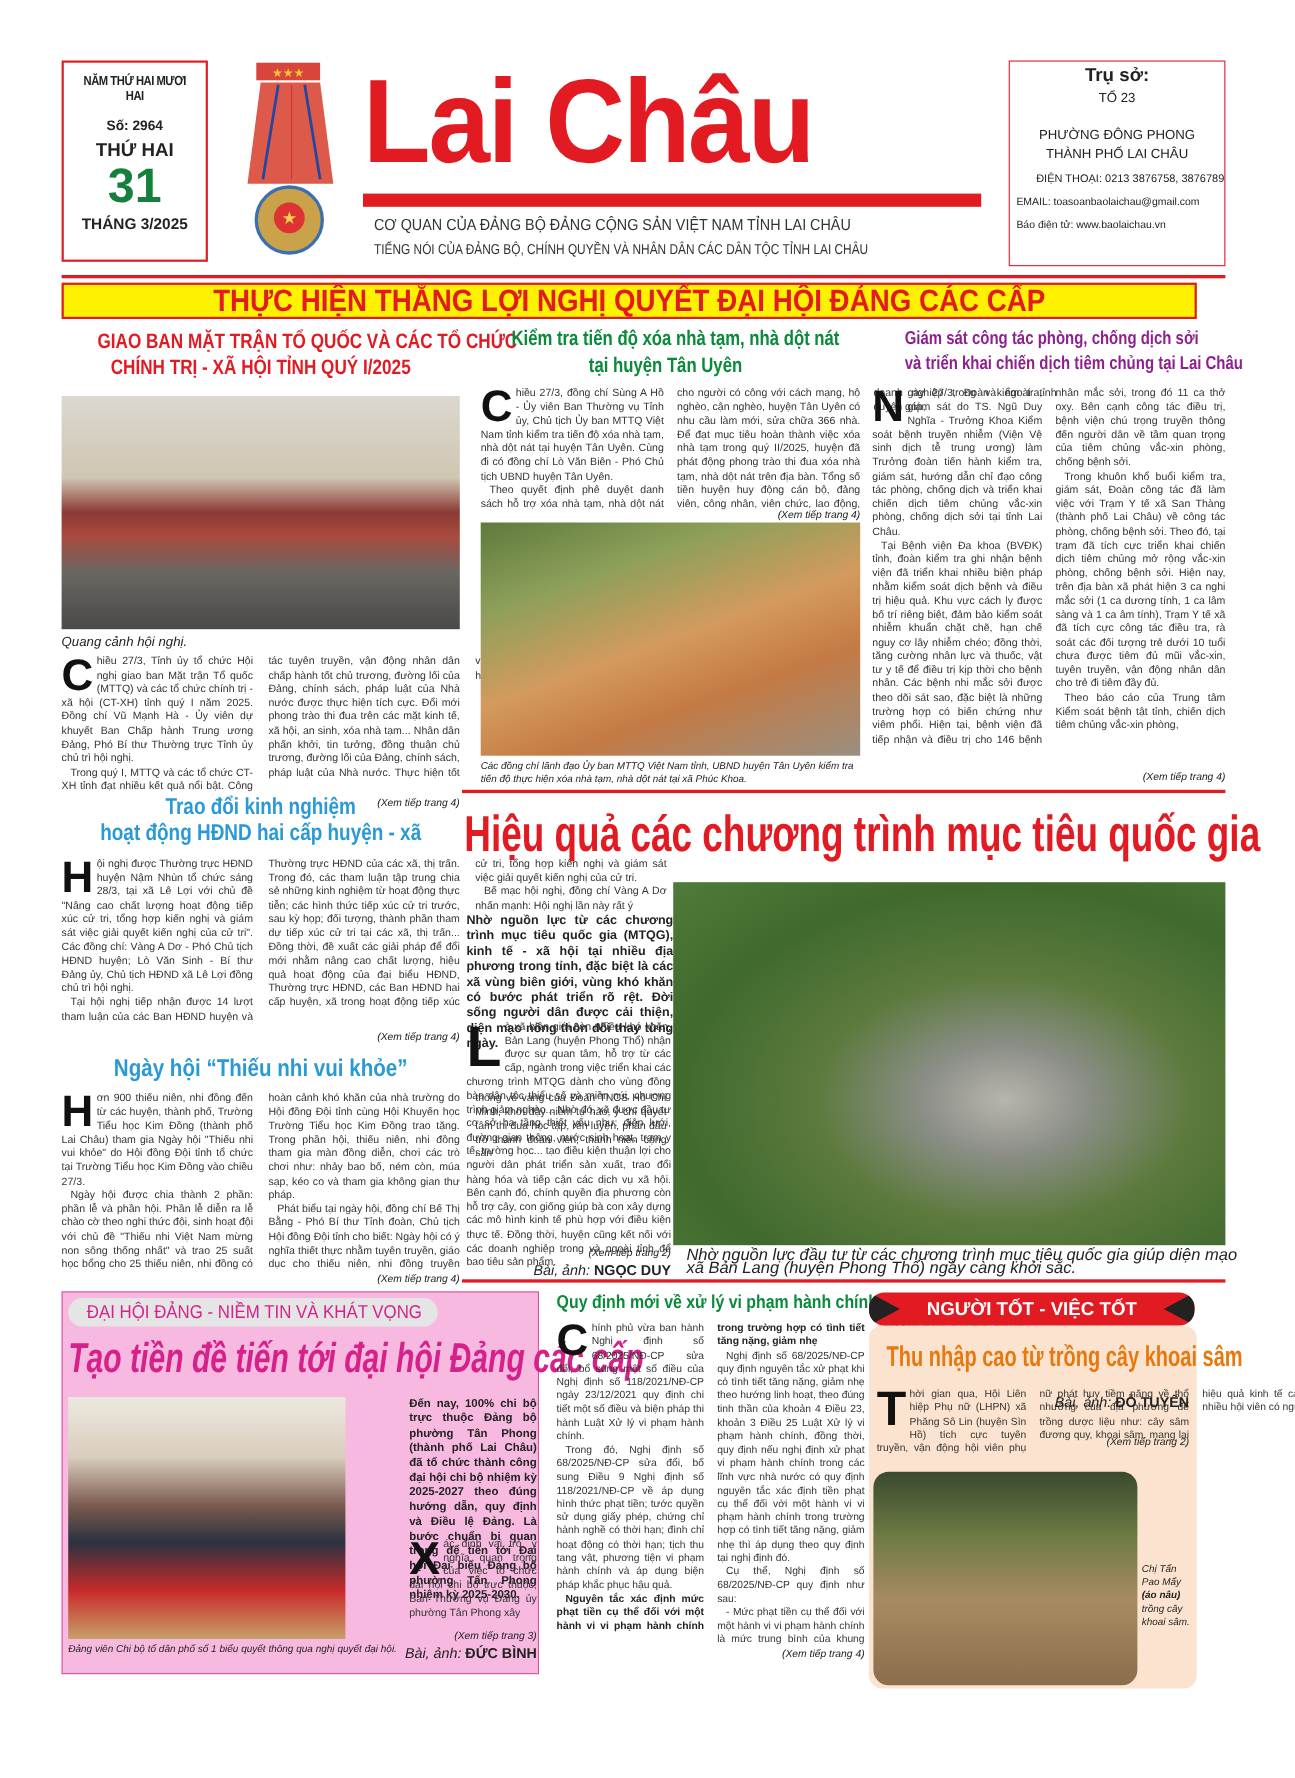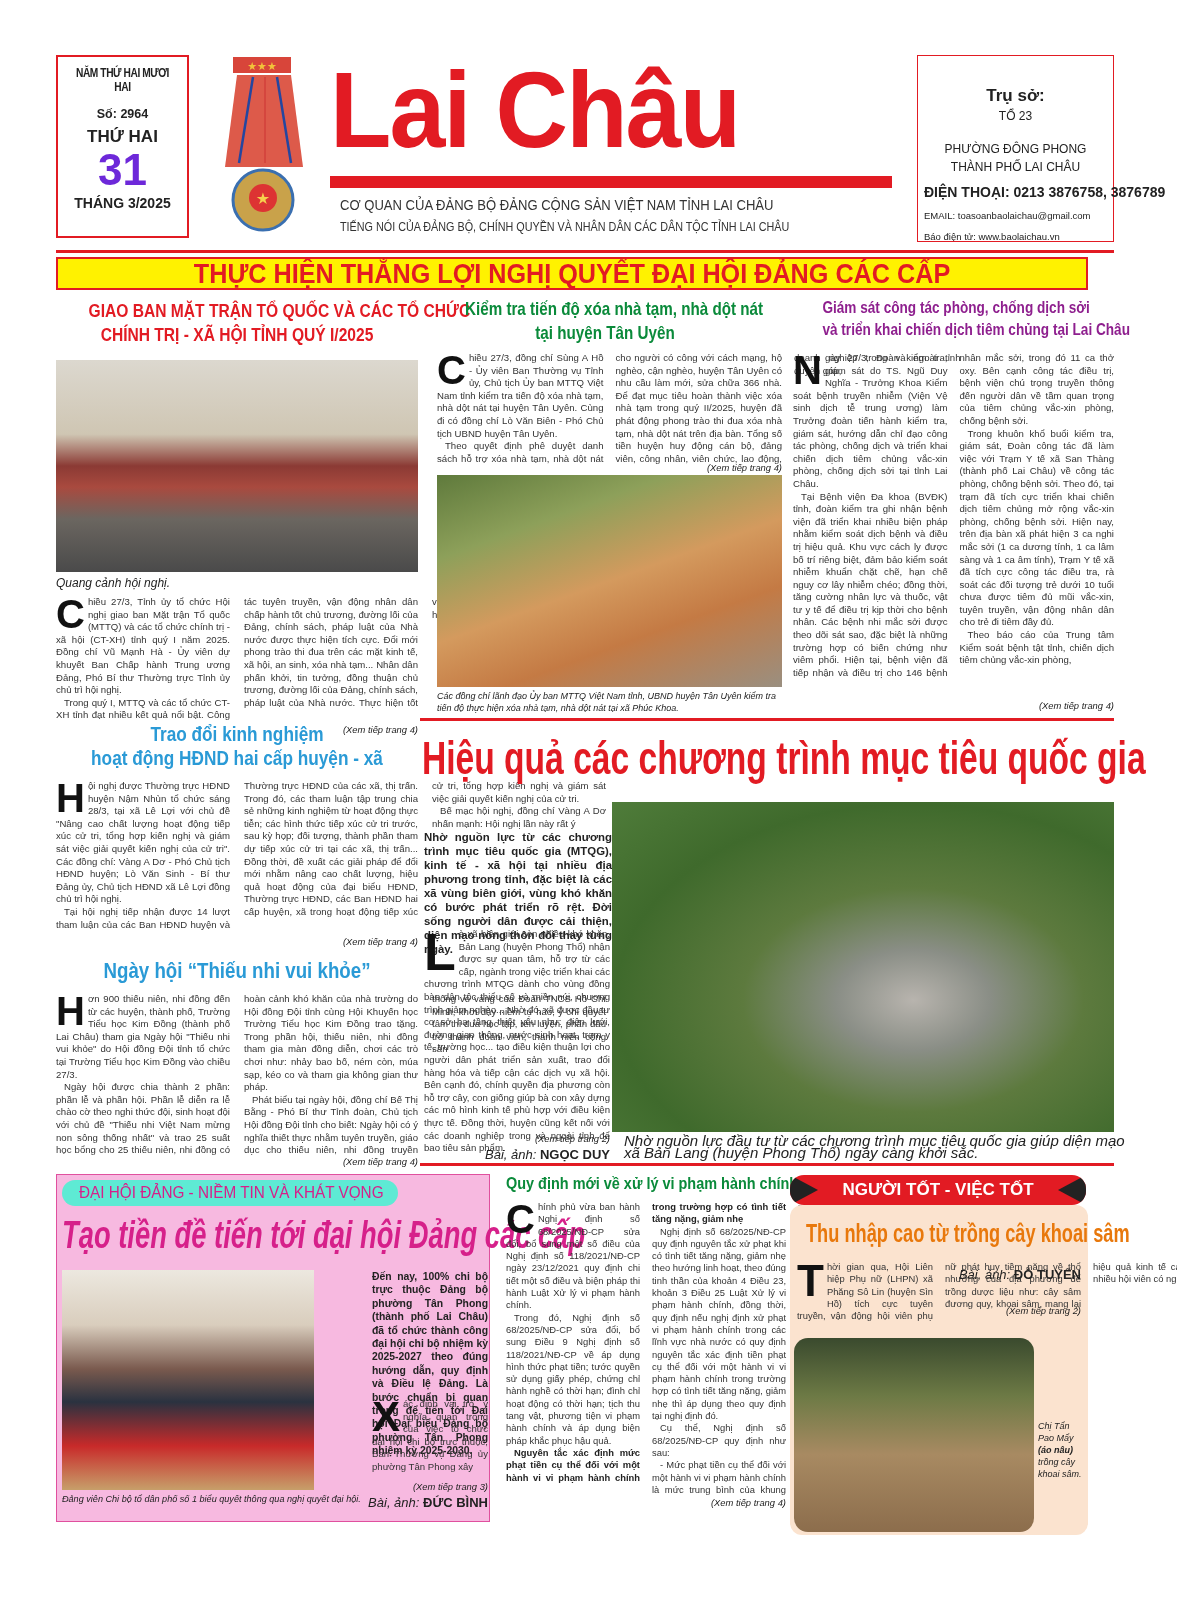--- a/index.html
+++ b/index.html
@@ -17,21 +17,21 @@
 .col2{column-count:2;column-gap:14px}
 .redline{height:2px;background:#e21b23}
 </style>
 </head>
 <body>
 
 <div class="abs" style="left:56px;top:55px;width:133px;height:183px;border:2px solid #e21b23;text-align:center;padding-top:9px">
   <div style="font-size:12px;font-weight:700;letter-spacing:-.5px;transform:scaleX(.85)">NĂM THỨ HAI MƯƠI HAI</div>
   <div style="font-size:12.5px;font-weight:700;margin-top:13px">Số: 2964</div>
   <div style="font-size:17px;font-weight:700;margin-top:6px">THỨ HAI</div>
-  <div style="font-size:44px;font-weight:700;color:#6d28d9;line-height:42px;margin-top:2px">31</div>
+  <div style="font-size:44px;font-weight:700;color:#15803d;line-height:42px;margin-top:2px">31</div>
   <div style="font-size:14px;font-weight:700;margin-top:4px">THÁNG 3/2025</div>
 </div>
 
 <div class="abs" style="left:215px;top:55px;width:100px;height:185px">
   <svg width="100" height="185" viewBox="0 0 100 185">
     <rect x="18" y="2" width="58" height="16" fill="#d8453a"></rect>
     <text x="47" y="15" font-size="11" text-anchor="middle" fill="#f2c23a">★★★</text>
     <polygon points="22,20 76,20 88,112 10,112" fill="#dd5a4a"></polygon>
     <line x1="38" y1="22" x2="24" y2="108" stroke="#2446a0" stroke-width="2.5"></line>
     <line x1="62" y1="22" x2="76" y2="108" stroke="#2446a0" stroke-width="2.5"></line>
@@ -40,26 +40,26 @@
     <circle cx="48" cy="143" r="14" fill="#d33"></circle>
     <text x="48" y="149" font-size="16" text-anchor="middle" fill="#f6d04d">★</text>
   </svg>
 </div>
 
 <div class="abs" style="left:330px;top:50px;font-size:108px;font-weight:700;color:#e21b23;letter-spacing:-2px;line-height:120px;transform:scaleX(.93);transform-origin:left top;font-family:'Liberation Sans',sans-serif">Lai Châu</div>
 <div class="abs" style="left:330px;top:176px;width:562px;height:12px;background:#e21b23"></div>
 <div class="abs" style="left:340px;top:197px;font-size:14.5px;color:#333;white-space:nowrap;transform:scaleX(.9);transform-origin:left top">CƠ QUAN CỦA ĐẢNG BỘ ĐẢNG CỘNG SẢN VIỆT NAM TỈNH LAI CHÂU</div>
 <div class="abs" style="left:340px;top:219px;font-size:13px;color:#333;white-space:nowrap;transform:scaleX(.83);transform-origin:left top">TIẾNG NÓI CỦA ĐẢNG BỘ, CHÍNH QUYỀN VÀ NHÂN DÂN CÁC DÂN TỘC TỈNH LAI CHÂU</div>
 
-<div class="abs" style="left:917px;top:55px;width:197px;height:187px;border:1.5px solid #e21b23;text-align:center;padding-top:30px">
+<div class="abs" style="left:917px;top:55px;width:197px;height:187px;border:1.5px solid #e21b23;text-align:center;padding-top:3px">
   <div style="font-size:17px;font-weight:700">Trụ sở:</div>
   <div style="font-size:12px;margin-top:3px">TỔ 23</div>
   <div style="font-size:12px;margin-top:19px">PHƯỜNG ĐÔNG PHONG</div>
   <div style="font-size:12px;margin-top:4px">THÀNH PHỐ LAI CHÂU</div>
-  <div style="font-size:14px;font-weight:700;text-align:left;padding-left:6px;margin-top:10px;white-space:nowrap">ĐIỆN THOẠI: 0213 3876758, 3876789</div>
+  <div style="font-size:10px;font-weight:400;text-align:right;padding-left:6px;margin-top:10px;white-space:nowrap">ĐIỆN THOẠI: 0213 3876758, 3876789</div>
   <div style="font-size:9.5px;text-align:left;padding-left:6px;margin-top:10px">EMAIL: toasoanbaolaichau@gmail.com</div>
   <div style="font-size:9.5px;text-align:left;padding-left:6px;margin-top:10px">Báo điện tử: www.baolaichau.vn</div>
 </div>
 
 <div class="abs redline" style="left:56px;top:250px;width:1058px;height:3px"></div>
 <div class="abs" style="left:56px;top:257px;width:1032px;height:33px;background:#fff200;border:2px solid #e21b23;text-align:center;overflow:hidden">
   <div style="font-size:28px;font-weight:700;color:#e21b23;line-height:30px;white-space:nowrap;transform:scaleX(.9)">THỰC HIỆN THẮNG LỢI NGHỊ QUYẾT ĐẠI HỘI ĐẢNG CÁC CẤP</div>
 </div>
 
 <div class="abs" style="left:56px;top:300px;width:362px">
@@ -125,21 +125,21 @@
   <p><span class="dropcap" style="font-size:52px;line-height:44px">L</span><span>à xã biên giới còn nhiều khó khăn, Bản Lang (huyện Phong Thổ) nhận được sự quan tâm, hỗ trợ từ các cấp, ngành trong việc triển khai các chương trình MTQG dành cho vùng đồng bào dân tộc thiểu số và miền núi, chương trình giảm nghèo... Nhờ đó, xã được đầu tư cơ sở hạ tầng thiết yếu như: điện lưới, đường giao thông, nước sinh hoạt, trạm y tế, trường học... tạo điều kiện thuận lợi cho người dân phát triển sản xuất, trao đổi hàng hóa và tiếp cận các dịch vụ xã hội. Bên cạnh đó, chính quyền địa phương còn hỗ trợ cây, con giống giúp bà con xây dựng các mô hình kinh tế phù hợp với điều kiện thực tế. Đồng thời, huyện cũng kết nối với các doanh nghiệp trong và ngoài tỉnh để bao tiêu sản phẩm.</span></p>
 </div>
 <div class="abs more" style="left:424px;top:1133px;width:186px">(Xem tiếp trang 2)</div>
 <div class="abs byline" style="left:424px;top:1147px;width:186px"><span>Bài, ảnh: </span><b>NGỌC DUY</b></div>
 <div class="abs photo" style="left:612px;top:802px;width:502px;height:330px;background:radial-gradient(ellipse at 60% 60%,#b8b4ae 0,#8a8e86 18%,#5d7a3e 40%,#3f6a2c 70%,#4f7c3a 100%)"></div>
 <div class="abs caption" style="left:624px;top:1135px;width:502px;font-size:15px">Nhờ nguồn lực đầu tư từ các chương trình mục tiêu quốc gia giúp diện mạo xã Bản Lang (huyện Phong Thổ) ngày càng khởi sắc.</div>
 
 <div class="abs redline" style="left:420px;top:1163px;width:694px;height:3px"></div>
 
 <div class="abs" style="left:56px;top:1174px;width:434px;height:348px;background:#f7b9e0;border:1px solid #e0509e"></div>
-<div class="abs" style="left:62px;top:1180px;width:336px;height:26px;background:#5eead4;border-radius:13px;text-align:center">
+<div class="abs" style="left:62px;top:1180px;width:336px;height:26px;background:#e5e5e5;border-radius:13px;text-align:center">
   <span style="color:#d6208a;font-size:17px;line-height:26px;white-space:nowrap;display:inline-block;transform:scaleX(.9)">ĐẠI HỘI ĐẢNG - NIỀM TIN VÀ KHÁT VỌNG</span>
 </div>
 <div class="abs" style="left:62px;top:1210px;width:430px;color:#d6208a;font-weight:700;font-style:italic;font-size:38px;line-height:50px;white-space:nowrap;transform:scaleX(.72);transform-origin:left top">Tạo tiền đề tiến tới đại hội Đảng các cấp</div>
 <div class="abs photo" style="left:62px;top:1270px;width:252px;height:220px;background:linear-gradient(180deg,#ece8df 0,#d9cdbd 25%,#7a5a4e 45%,#2a3240 60%,#c82a2a 80%,#c79f6a 100%)"></div>
 <div class="abs caption" style="left:62px;top:1493px;width:300px;font-size:9.1px;white-space:nowrap">Đảng viên Chi bộ tổ dân phố số 1 biểu quyết thông qua nghị quyết đại hội.</div>
 <div class="abs" style="left:372px;top:1270px;width:116px;font-size:10.4px;font-weight:700;line-height:13.4px;text-align:justify;color:#222">Đến nay, 100% chi bộ trực thuộc Đảng bộ phường Tân Phong (thành phố Lai Châu) đã tổ chức thành công đại hội chi bộ nhiệm kỳ 2025-2027 theo đúng hướng dẫn, quy định và Điều lệ Đảng. Là bước chuẩn bị quan trọng để tiến tới Đại hội Đại biểu Đảng bộ phường Tân Phong nhiệm kỳ 2025-2030.</div>
 <div class="abs body-text" style="left:372px;top:1398px;width:116px">
   <p><span class="dropcap" style="font-size:42px;line-height:34px">X</span><span>ác định vai trò, ý nghĩa quan trọng của việc tổ chức đại hội chi bộ trực thuộc, Ban Thường vụ Đảng ủy phường Tân Phong xây</span></p>
 </div>
 <div class="abs more" style="left:372px;top:1481px;width:116px">(Xem tiếp trang 3)</div>

